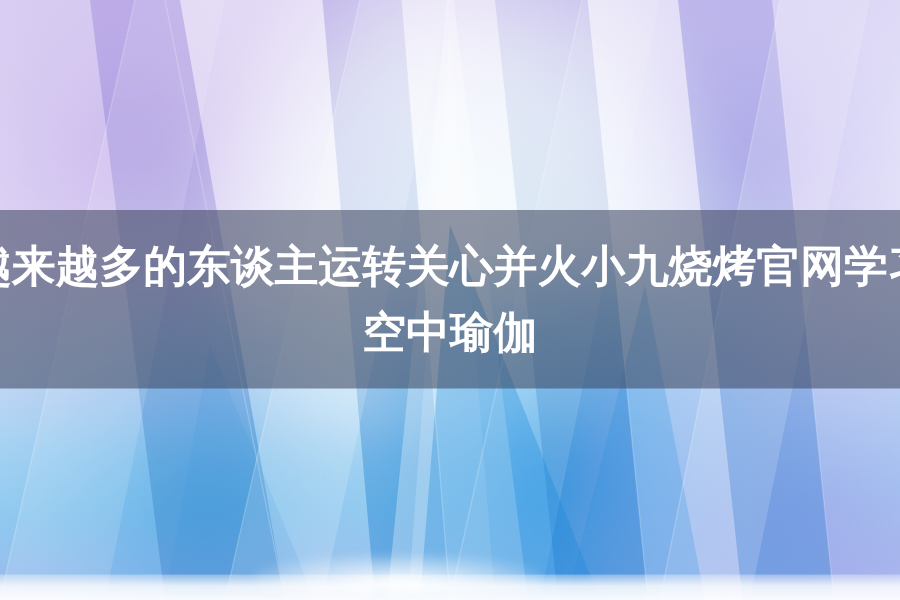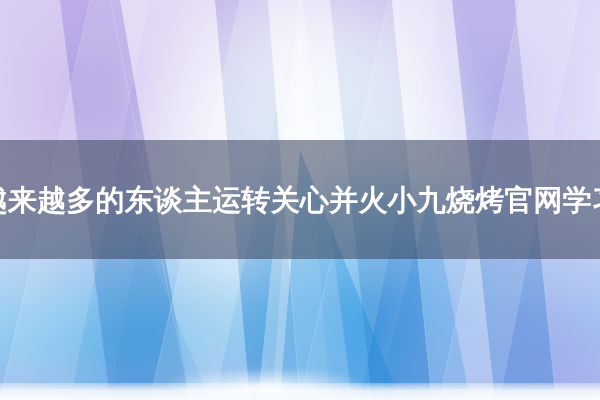--- a/index.html
+++ b/index.html
@@ -246,15 +246,16 @@
     </svg>
   </div>
 
   <div class="bottom-band"></div>
   <div class="bottom-glow"></div>
 
   <div class="scrim"></div>
 
   <div class="headline">
     <div class="line">越来越多的东谈主运转关心并火小九烧烤官网学习</div>
+    <div class="line">空中瑜伽</div>
   </div>
 
 </div>
 
 </body></html>

